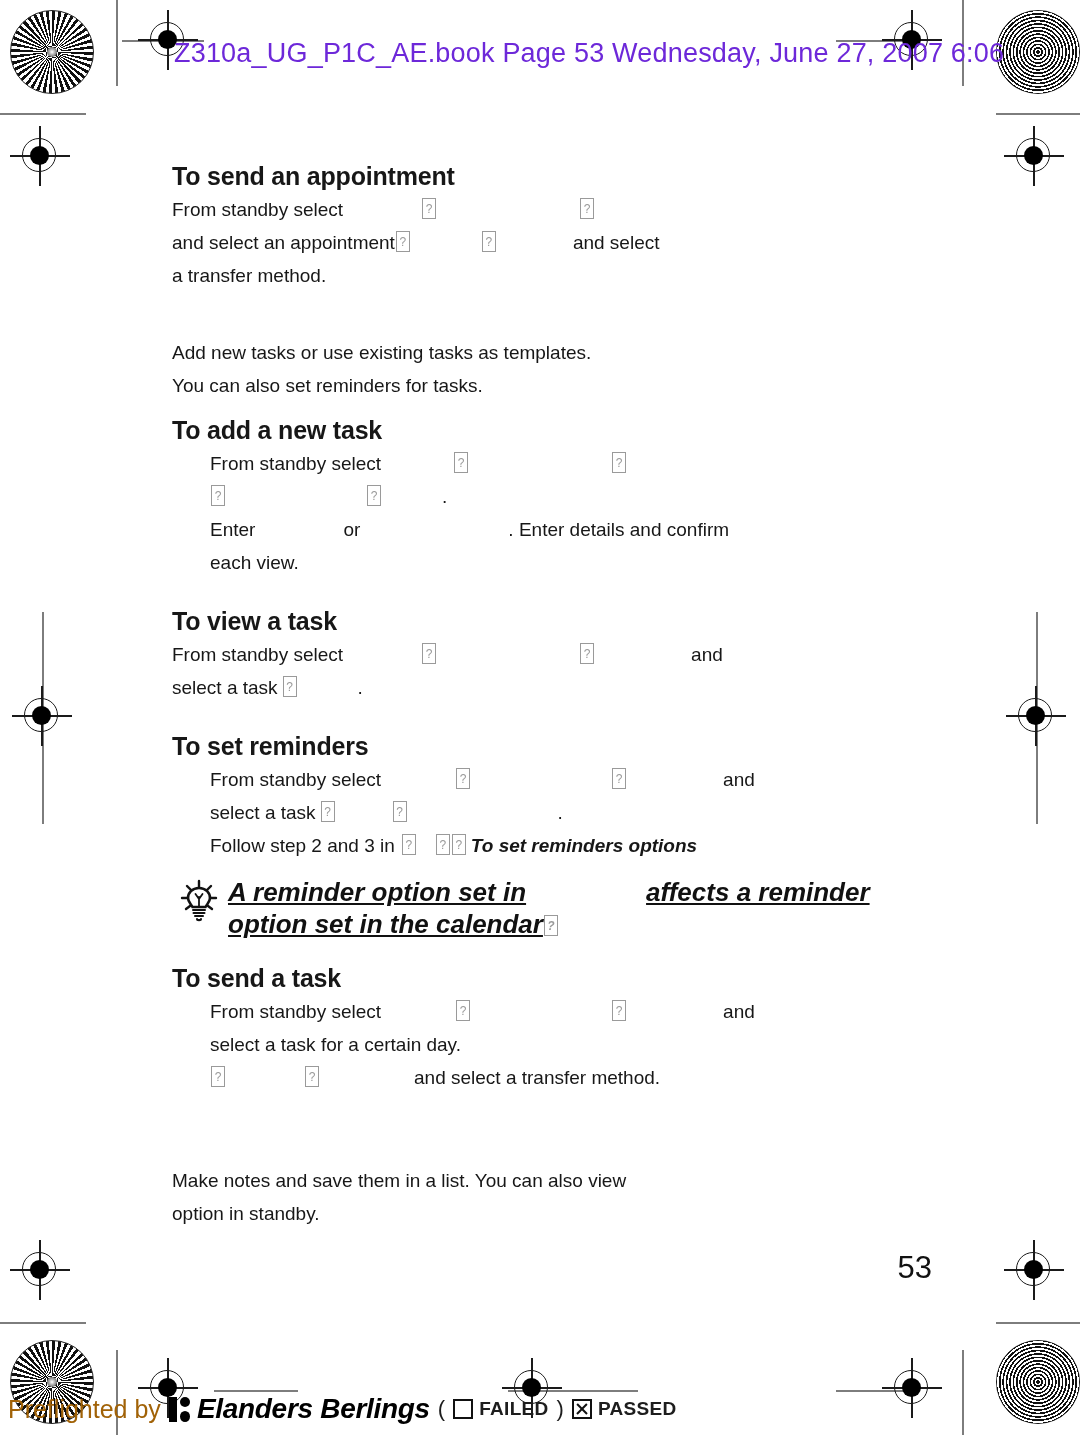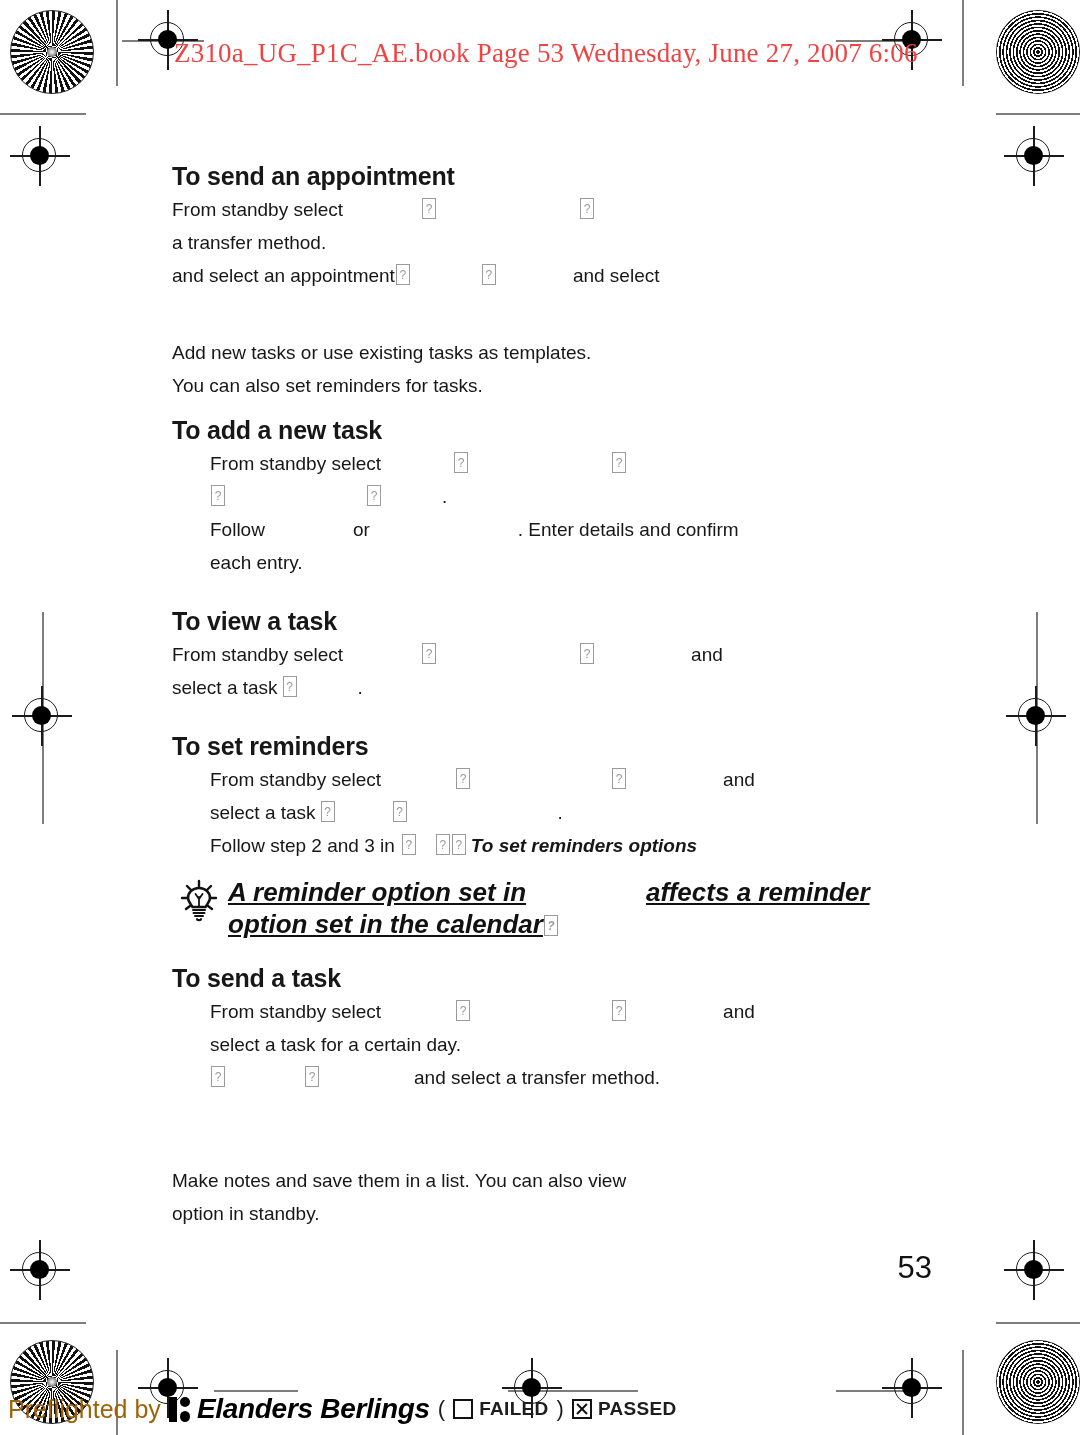--- a/index.html
+++ b/index.html
@@ -90,24 +90,24 @@
     overflow: hidden;
     background:
       repeating-radial-gradient(circle at 50% 50%, #111 0px, #111 1.6px, #ffffff 1.6px, #ffffff 3.4px);
   }
 
   
   #header-line {
     position: absolute;
     left: 174px;
     top: 38px;
-    font-family: Liberation Serif, serif;
+    font-family: Liberation Sans, sans-serif;
     font-size: 27px;
     letter-spacing: .2px;
-    color: #ef4444;
+    color: #6d28d9;
     white-space: nowrap;
   }
 
   
   #content {
     position: absolute;
     left: 172px;
     top: 160px;
     width: 760px;
     font-size: 26.5px;
@@ -338,43 +338,43 @@
   </div>
 
   <div id="header-line">Z310a_UG_P1C_AE.book  Page 53  Wednesday, June 27, 2007  6:06</div>
 
   <div id="content">
 
     <div class="h3">To send an appointment</div>
     <div class="para">
       <span>From standby select</span><span class="blank" style="width:78px"></span><span class="tofu"></span><span class="blank" style="width:142px"></span><span class="tofu"></span>
     </div>
-    <div class="para">a transfer method.</div>
     <div class="para">
       <span>and select an appointment</span><span class="tofu"></span><span class="blank" style="width:70px"></span><span class="tofu"></span><span class="blank" style="width:76px"></span><span>and select</span>
     </div>
+    <div class="para">a transfer method.</div>
 
     <div class="gap-lg"></div>
 
     <div class="para">Add new tasks or use existing tasks as templates.</div>
     <div class="para">You can also set reminders for tasks.</div>
 
     <div class="gap-sm"></div>
 
     <div class="h3">To add a new task</div>
     <div class="para indent">
       <span>From standby select</span><span class="blank" style="width:72px"></span><span class="tofu"></span><span class="blank" style="width:142px"></span><span class="tofu"></span>
     </div>
     <div class="para indent">
       <span class="tofu"></span><span class="blank" style="width:140px"></span><span class="tofu"></span><span class="blank" style="width:60px"></span><span>.</span>
     </div>
     <div class="para indent">
-      <span>Follow</span><span class="blank" style="width:88px"></span><span>or</span><span class="blank" style="width:148px"></span><span>. Enter details and confirm</span>
-    </div>
-    <div class="para indent">each entry.</div>
+      <span>Enter</span><span class="blank" style="width:88px"></span><span>or</span><span class="blank" style="width:148px"></span><span>. Enter details and confirm</span>
+    </div>
+    <div class="para indent">each view.</div>
 
     <div class="gap-md"></div>
 
     <div class="h3">To view a task</div>
     <div class="para">
       <span>From standby select</span><span class="blank" style="width:78px"></span><span class="tofu"></span><span class="blank" style="width:142px"></span><span class="tofu"></span><span class="blank" style="width:96px"></span><span>and</span>
     </div>
     <div class="para">
       <span>select a task</span><span class="blank" style="width:4px"></span><span class="tofu"></span><span class="blank" style="width:60px"></span><span>.</span>
     </div>

